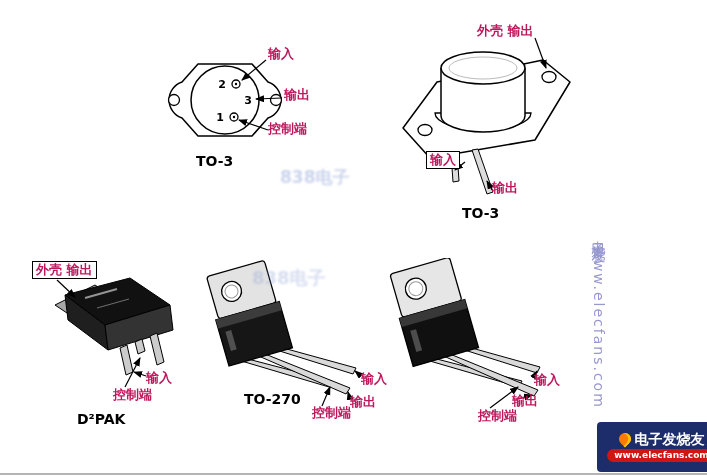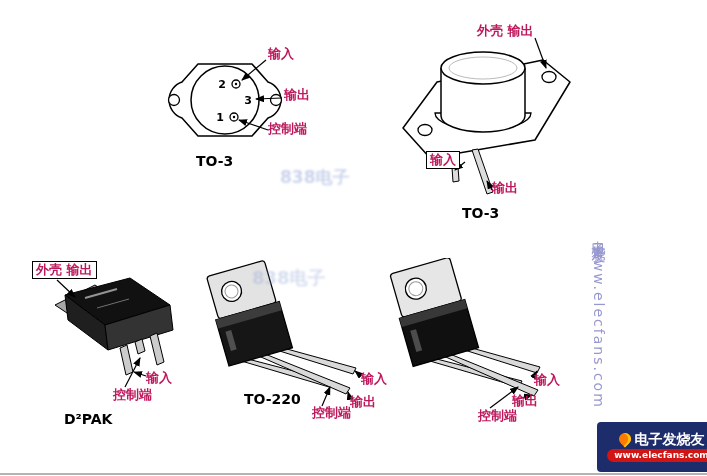--- a/index.html
+++ b/index.html
@@ -130,21 +130,21 @@
     <polygon points="125,78 132,75 139,104 132,107" fill="#ccc" stroke="#000" stroke-width="1"></polygon>
     <g stroke="#000" stroke-width="1.2">
       <line x1="32" y1="22" x2="50" y2="39" marker-end="url(#m3)"></line>
       <line x1="121" y1="118" x2="109" y2="114" marker-end="url(#m3)"></line>
       <line x1="100" y1="129" x2="115" y2="100" marker-end="url(#m3)"></line>
     </g>
   </svg>
   <div class="lbl boxed" style="left:32px;top:261px">外壳 输出</div>
   <div class="lbl" style="left:146px;top:370px">输入</div>
   <div class="lbl" style="left:113px;top:387px">控制端</div>
-  <div class="cap" style="left:64px;top:411px">D²PAK</div>
+  <div class="cap" style="left:77px;top:411px">D²PAK</div>
 
   <svg class="fig" style="left:198px;top:260px" width="195" height="158">
     <defs>
       <marker id="m4" markerWidth="9" markerHeight="8" refX="8" refY="3.5" orient="auto" markerUnits="userSpaceOnUse">
         <path d="M0,0 L9,3.5 L0,7 Z"></path>
       </marker>
     </defs>
     <polygon points="40,100 46,98 134,121 131,127" fill="#d9d9d9" stroke="#000" stroke-width="1"></polygon>
     <polygon points="56,94 62,92 152,128 148,134" fill="#d9d9d9" stroke="#000" stroke-width="1"></polygon>
     <polygon points="72,88 78,86 158,108 155,114" fill="#d9d9d9" stroke="#000" stroke-width="1"></polygon>
@@ -158,21 +158,21 @@
     </g>
     <g stroke="#000" stroke-width="1.2">
       <line x1="163" y1="116" x2="157" y2="111" marker-end="url(#m4)"></line>
       <line x1="152" y1="139" x2="150" y2="132" marker-end="url(#m4)"></line>
       <line x1="124" y1="146" x2="132" y2="127" marker-end="url(#m4)"></line>
     </g>
   </svg>
   <div class="lbl" style="left:361px;top:371px">输入</div>
   <div class="lbl" style="left:350px;top:394px">输出</div>
   <div class="lbl" style="left:312px;top:405px">控制端</div>
-  <div class="cap" style="left:244px;top:391px">TO-220</div>
+  <div class="cap" style="left:244px;top:391px">TO-270</div>
 
   <svg class="fig" style="left:378px;top:258px" width="215" height="172">
     <defs>
       <marker id="m5" markerWidth="9" markerHeight="8" refX="8" refY="3.5" orient="auto" markerUnits="userSpaceOnUse">
         <path d="M0,0 L9,3.5 L0,7 Z"></path>
       </marker>
     </defs>
     <polygon points="45,101 51,99 144,123 141,129" fill="#d9d9d9" stroke="#000" stroke-width="1"></polygon>
     <polygon points="61,96 67,94 160,132 156,138" fill="#d9d9d9" stroke="#000" stroke-width="1"></polygon>
     <polygon points="77,89 83,87 162,109 159,115" fill="#d9d9d9" stroke="#000" stroke-width="1"></polygon>

